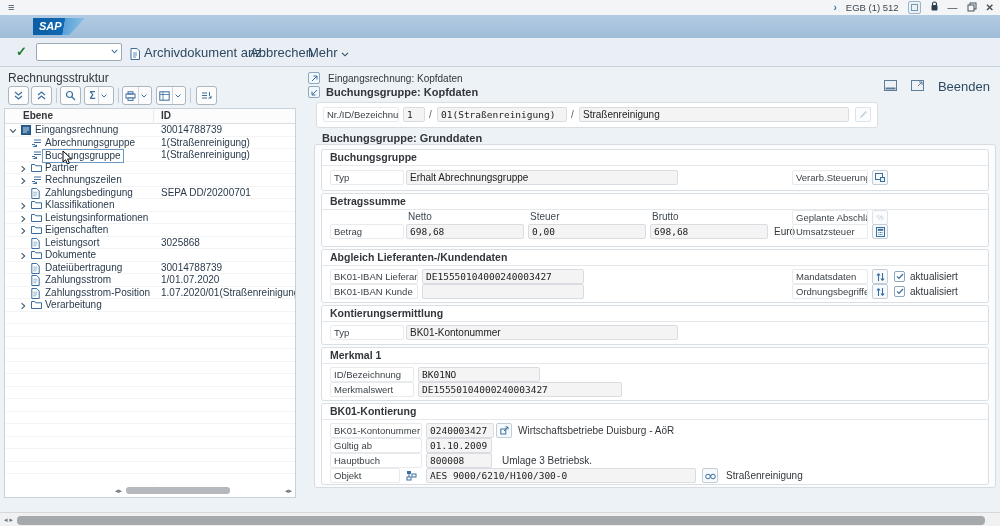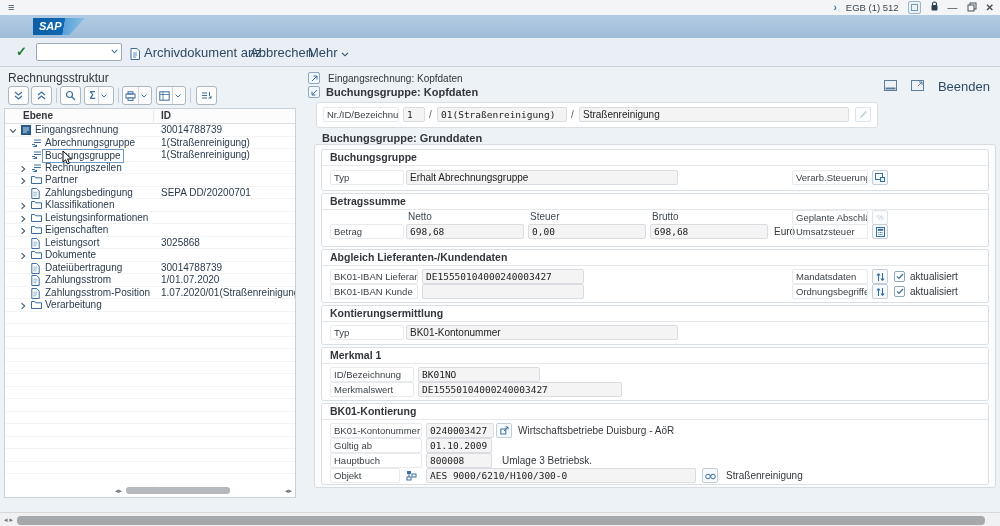--- a/index.html
+++ b/index.html
@@ -222,36 +222,36 @@
               <path d="M1 9 L6 6.5 L6 9 Z" fill="#3b6e9f"></path>
               <path d="M1 6.5 h3" stroke="#3b6e9f"></path>
             </svg></span>
           <span class="tlb sel" style="left:40px">Buchungsgruppe</span>
           <span class="tc2">1(Straßenreinigung)</span>
         </div>
         <div class="trow">
           <span class="chv" style="left:14px"><svg width="8" height="8" viewBox="0 0 8 8">
               <path d="M2.6 1.2 L5.7 4 L2.6 6.8" fill="none" stroke="#47586a" stroke-width="1.1"></path>
             </svg></span>
+          <span class="tic" style="left:26px"><svg width="11" height="9" viewBox="0 0 11 9">
+              <path d="M0.5 1.5 h3.2 l1 1.3 h5.8 v5.7 h-10 z" fill="#fdfefe" stroke="#3b6e9f"></path>
+            </svg></span>
+          <span class="tlb" style="left:40px">Partner</span>
+          <span class="tc2"></span>
+        </div>
+        <div class="trow">
+          <span class="chv" style="left:14px"><svg width="8" height="8" viewBox="0 0 8 8">
+              <path d="M2.6 1.2 L5.7 4 L2.6 6.8" fill="none" stroke="#47586a" stroke-width="1.1"></path>
+            </svg></span>
           <span class="tic" style="left:26px"><svg width="11" height="10" viewBox="0 0 11 10">
               <path d="M3 2 h7 M3 4.5 h7" stroke="#3b6e9f" fill="none"></path>
               <path d="M1 9 L6 6.5 L6 9 Z" fill="#3b6e9f"></path>
               <path d="M1 6.5 h3" stroke="#3b6e9f"></path>
             </svg></span>
           <span class="tlb" style="left:40px">Rechnungszeilen</span>
-          <span class="tc2"></span>
-        </div>
-        <div class="trow">
-          <span class="chv" style="left:14px"><svg width="8" height="8" viewBox="0 0 8 8">
-              <path d="M2.6 1.2 L5.7 4 L2.6 6.8" fill="none" stroke="#47586a" stroke-width="1.1"></path>
-            </svg></span>
-          <span class="tic" style="left:26px"><svg width="11" height="9" viewBox="0 0 11 9">
-              <path d="M0.5 1.5 h3.2 l1 1.3 h5.8 v5.7 h-10 z" fill="#fdfefe" stroke="#3b6e9f"></path>
-            </svg></span>
-          <span class="tlb" style="left:40px">Partner</span>
           <span class="tc2"></span>
         </div>
         <div class="trow">
           <span class="chv" style="left:14px"></span>
           <span class="tic" style="left:26px"><svg width="9" height="11" viewBox="0 0 9 11">
               <path d="M0.8 0.5 h4.9 L8.2 3 v7.5 h-7.4 z" fill="#fff" stroke="#3b6e9f"></path>
               <path d="M2.3 4.2h4M2.3 6h4M2.3 7.8h3" stroke="#7aa3c4" stroke-width="0.8"></path>
             </svg></span>
           <span class="tlb" style="left:40px">Zahlungsbedingung</span>
           <span class="tc2">SEPA DD/20200701</span>

